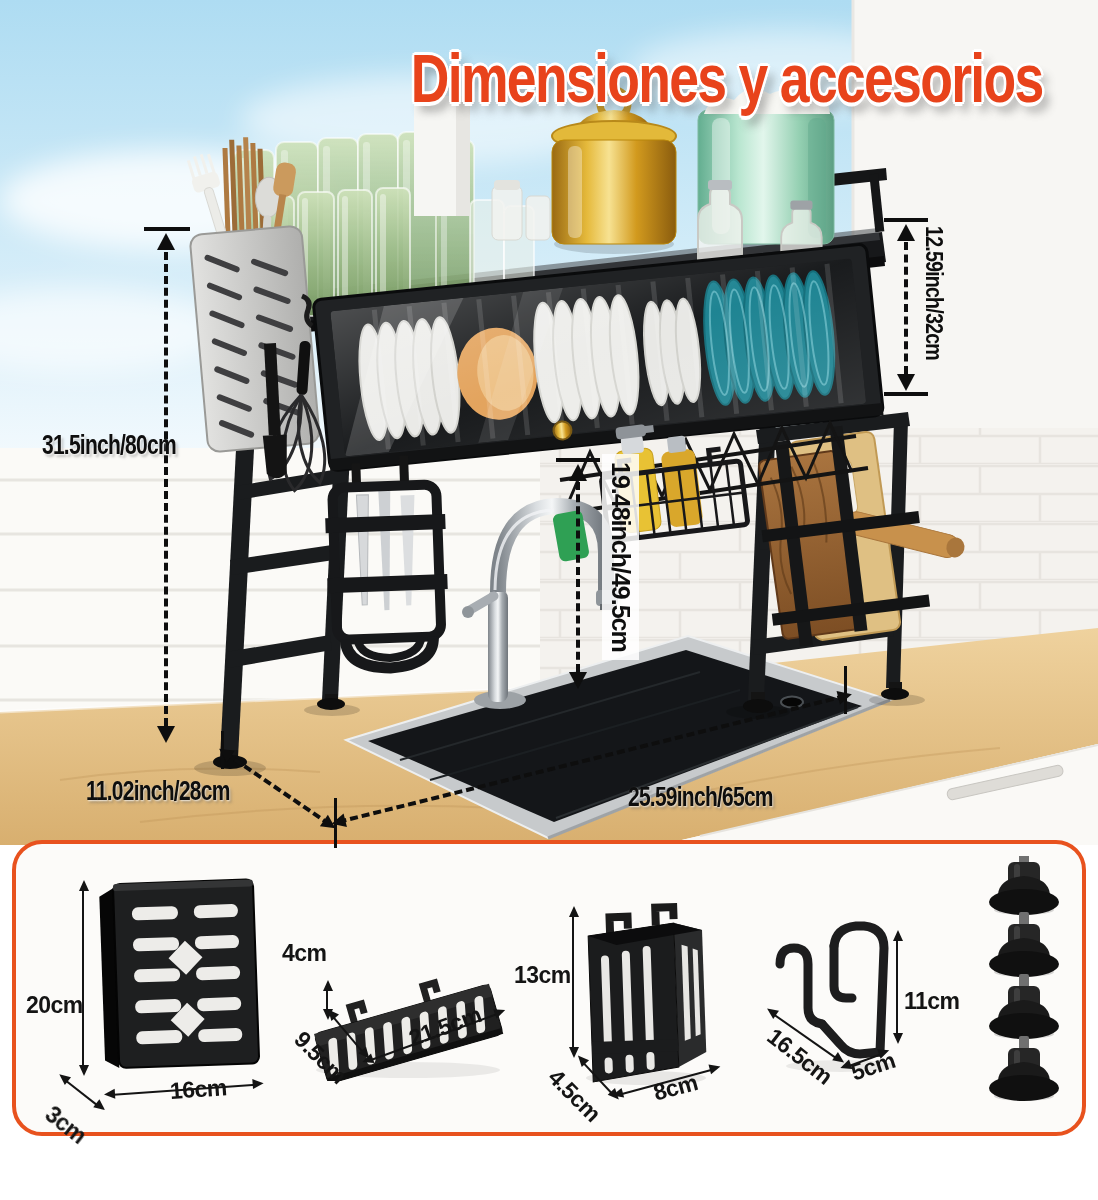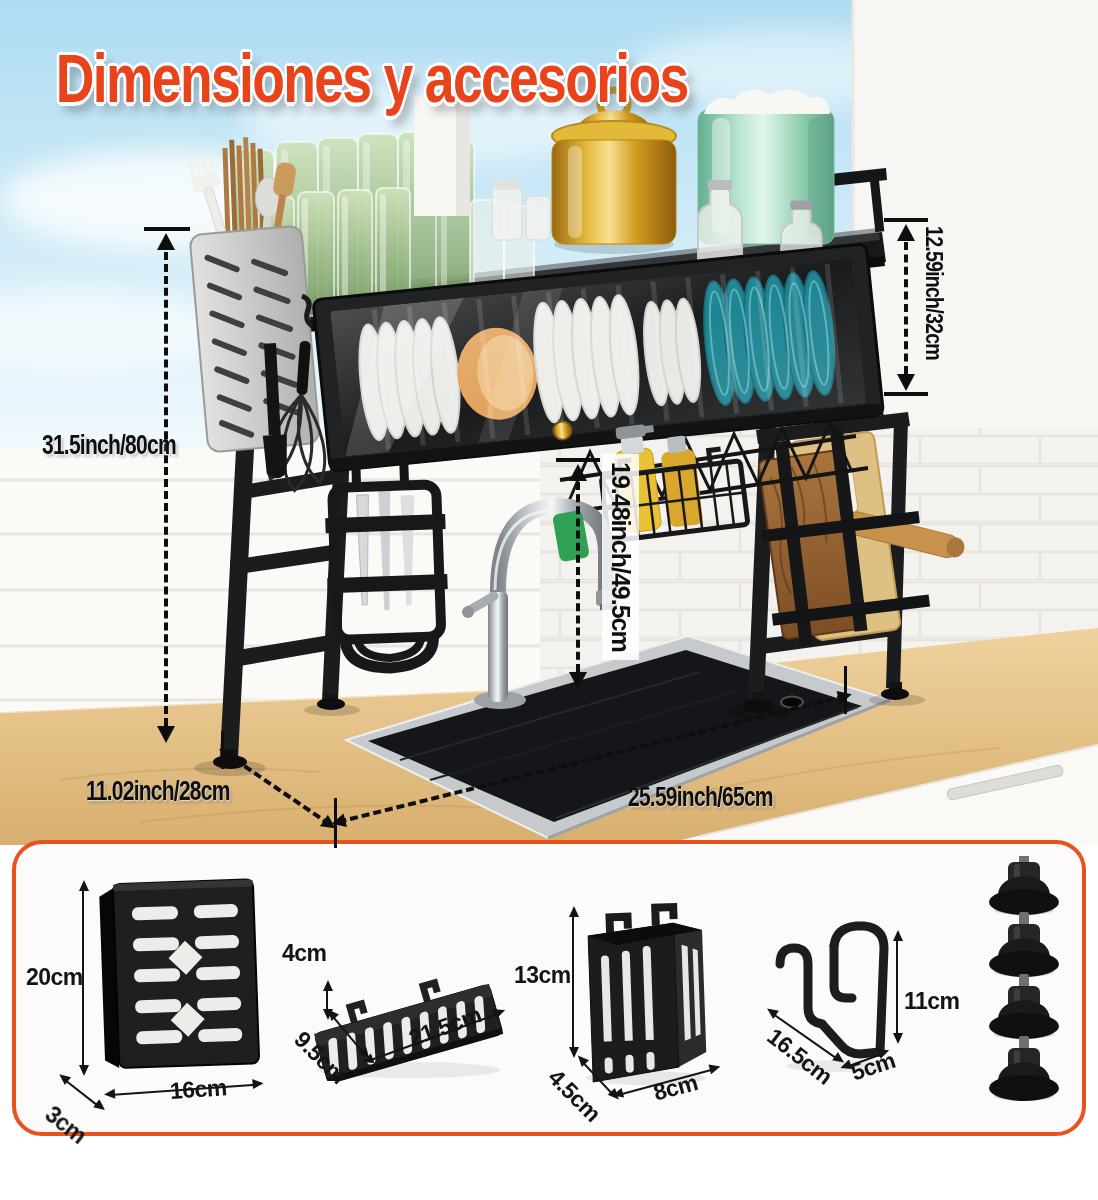--- a/index.html
+++ b/index.html
@@ -1,20 +1,20 @@
 <!DOCTYPE html>
 <html><head>
 <meta charset="utf-8">
 <style>
   html,body{margin:0;padding:0;background:#fff;}
   .page{position:relative;width:1098px;height:1200px;background:#ffffff;overflow:hidden;
         font-family:"Liberation Sans",sans-serif;}
   .scene{position:absolute;left:0;top:0;width:1098px;height:845px;}
   .scene svg{position:absolute;left:0;top:0;}
-  .title{position:absolute;top:42px;left:0;width:100%;text-align:left;z-index:30;}
+  .title{position:absolute;top:42px;left:0;width:100%;text-align:right;z-index:30;}
   .title span{display:inline-block;font-size:63px;font-weight:800;letter-spacing:-2px;color:#E8431B;
     transform:scale(.85,1.1);white-space:nowrap;
     text-shadow:3px 0 0 #fff,-3px 0 0 #fff,0 3px 0 #fff,0 -3px 0 #fff,
       2px 2px 0 #fff,-2px 2px 0 #fff,2px -2px 0 #fff,-2px -2px 0 #fff,
       7px 8px 10px rgba(70,70,70,.45);}
   
   .bar{position:absolute;height:4px;background:#0E0E0E;z-index:20;}
   .tick{position:absolute;width:3px;background:#0E0E0E;z-index:20;}
   .dash-v{position:absolute;width:0;border-left:4px dashed #0E0E0E;z-index:20;}
   .ddash{position:absolute;height:0;border-top:4px dashed #0E0E0E;transform-origin:0 0;z-index:20;}
@@ -492,21 +492,21 @@
         <rect x="48" y="129" width="46" height="13" rx="6"></rect>
           <rect x="110" y="129" width="44" height="13" rx="6"></rect>
         <rect x="48" y="160" width="46" height="13" rx="6"></rect>
           <rect x="110" y="160" width="44" height="13" rx="6"></rect>
         <rect x="88" y="76" width="24" height="24" transform="rotate(45 100 88)"></rect>
         <rect x="88" y="138" width="24" height="24" transform="rotate(45 100 150)"></rect>
       </g>
     </g>
   </svg>
   <div class="sarrow" style="left:84px;top:886px;width:184px;transform:rotate(90deg)"></div>
-  <span class="alab" style="left:26px;top:964px">20cm</span>
+  <span class="alab" style="left:26px;top:992px">20cm</span>
   <div class="sarrow" style="left:110px;top:1094px;width:148px;transform:rotate(-4deg)"></div>
   <span class="alab" style="left:170px;top:1078px;transform:rotate(-4deg)">16cm</span>
   <div class="sarrow" style="left:64px;top:1078px;width:46px;transform:rotate(38deg)"></div>
   <span class="alab" style="left:48px;top:1098px;transform:rotate(38deg)">3cm</span>
 
   <svg class="acc-svg" style="left:298px;top:926px" width="225" height="155" viewBox="0 0 225 155">
     <ellipse cx="110" cy="144" rx="92" ry="8" fill="#000" opacity=".07"></ellipse>
     <g transform="translate(16,108) rotate(-16)">
       <path d="M42,2 V-16 H54 V-6 M118,2 V-16 H130 V-6" stroke="#212121" stroke-width="7" fill="none"></path>
       <rect x="0" y="0" width="182" height="52" rx="6" fill="#202020" stroke="#0C0C0C" stroke-width="1"></rect>

